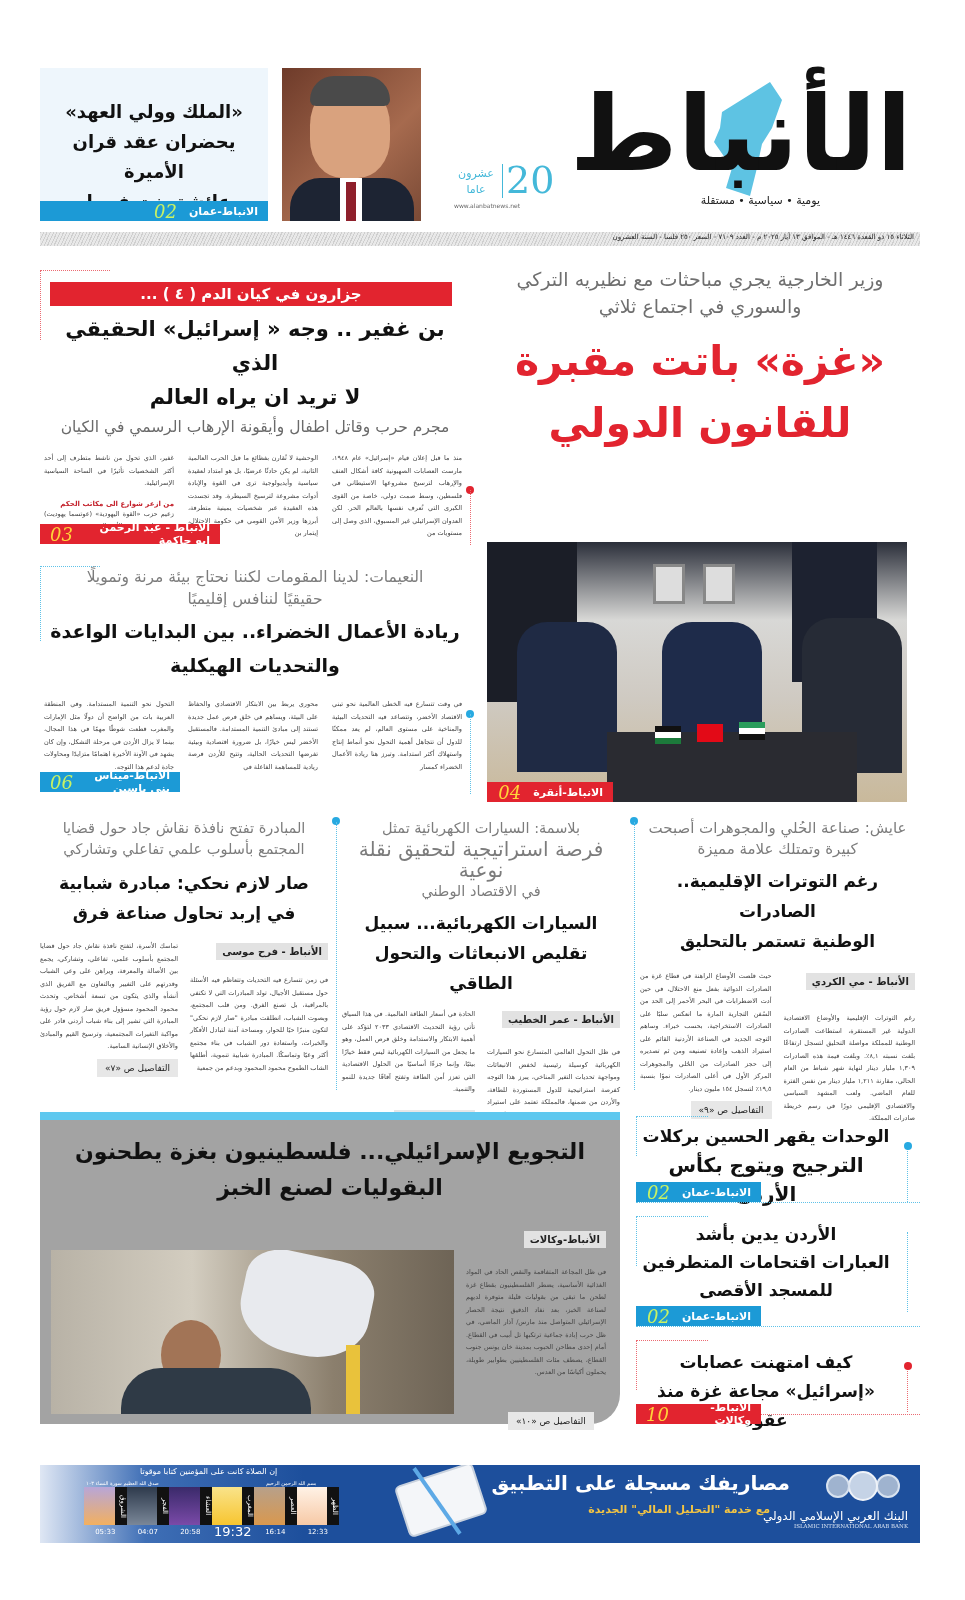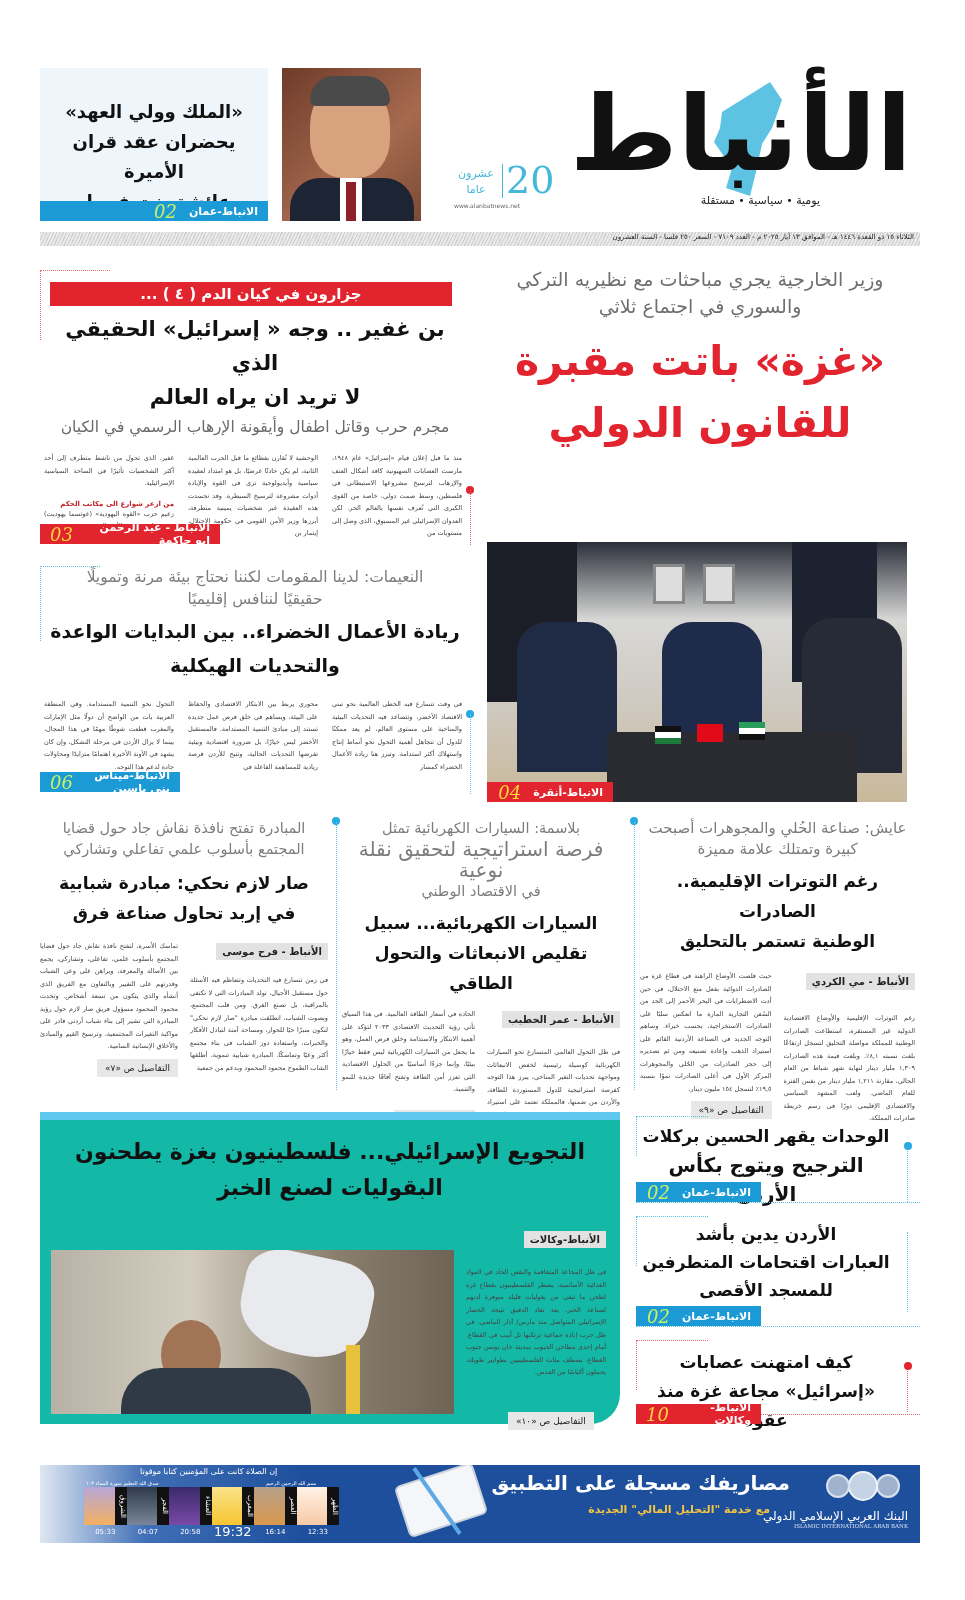--- a/index.html
+++ b/index.html
@@ -203,21 +203,21 @@
       <div class="byline" style="margin-bottom:14px">الأنباط - فرح موسى</div>
       <div class="body-text">في زمن تتسارع فيه التحديات وتتعاظم فيه الأسئلة حول مستقبل الأجيال، تولد المبادرات التي لا تكتفي بالمراقبة، بل تصنع الفرق. ومن قلب المجتمع، وبصوت الشباب، انطلقت مبادرة "صار لازم نحكي" لتكون منبرًا حيًا للحوار، ومساحة آمنة لتبادل الأفكار والخبرات، واستعادة دور الشباب في بناء مجتمع أكثر وعيًا وتماسكًا. المبادرة شبابية تنموية، أطلقها الشاب الطموح محمود المحمود وبدعم من جمعية</div>
     </div>
     <div style="flex:1">
       <div class="body-text">تماسك الأسرة، لتفتح نافذة نقاش جاد حول قضايا المجتمع بأسلوب علمي، تفاعلي، وتشاركي، يجمع بين الأصالة والمعرفة، ويراهن على وعي الشباب وقدرتهم على التغيير وبالتعاون مع الفريق الذي أنشأه والذي يتكون من تسعة أشخاص. وتحدث محمود المحمود مسؤول فريق صار لازم حول رؤية المبادرة التي تشير إلى بناء شباب أردني قادر على مواكبة التغيرات المجتمعية، وترسيخ القيم والمبادئ والأخلاق الإنسانية السامية.</div>
       <div class="details" style="margin-top:6px">التفاصيل ص «٧»</div>
     </div>
   </div>
 </div>
 
-<div class="abs" style="left:40px;top:1112px;width:580px;height:312px;background:#14b8a6;border-radius:0 0 30px 0;border-top:8px solid #5fc8ef;">
+<div class="abs" style="left:40px;top:1112px;width:580px;height:312px;background:#a3a3a3;border-radius:0 0 30px 0;border-top:8px solid #5fc8ef;">
   <div class="c" style="padding-top:14px;">
     <div class="head" style="font-size:22px;line-height:36px">التجويع الإسرائيلي... فلسطينيون بغزة يطحنون</div>
     <div class="head" style="font-size:22px;line-height:36px">البقوليات لصنع الخبز</div>
   </div>
   <div class="abs" style="right:14px;top:108px;width:140px;">
     <div class="byline" style="margin-bottom:18px">الأنباط-وكالات</div>
     <div class="body-text">في ظل المجاعة المتفاقمة والنقص الحاد في المواد الغذائية الأساسية، يضطر الفلسطينيون بقطاع غزة لطحن ما تبقى من بقوليات قليلة متوفرة لديهم لصناعة الخبز، بعد نفاد الدقيق نتيجة الحصار الإسرائيلي المتواصل منذ مارس/ آذار الماضي، في ظل حرب إبادة جماعية ترتكبها تل أبيب في القطاع. أمام إحدى مطاحن الحبوب بمدينة خان يونس جنوب القطاع، يصطف مئات الفلسطينيين بطوابير طويلة، يحملون أكياسًا من العدس.</div>
   </div>
   <div class="details abs" style="left:468px;top:292px;">التفاصيل ص «١٠»</div>
 </div>

